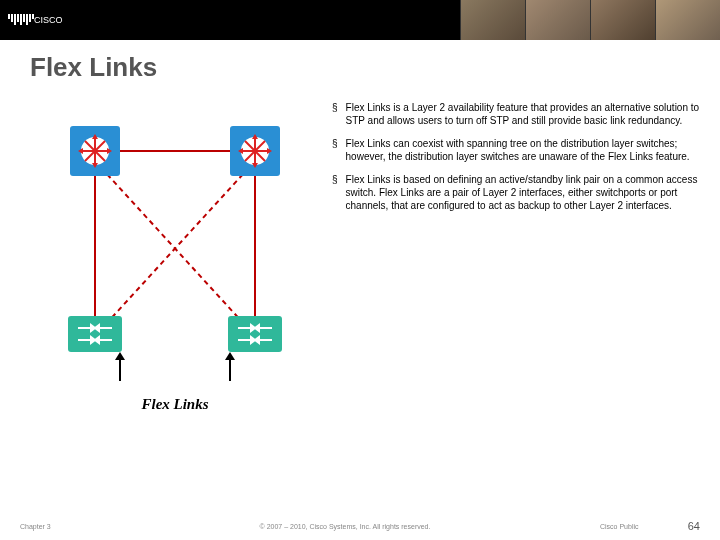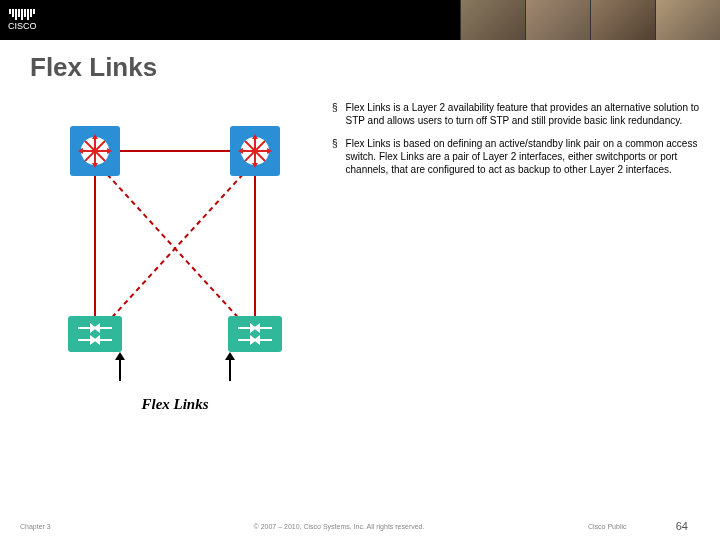--- a/index.html
+++ b/index.html
@@ -1,18 +1,18 @@
 <!DOCTYPE html>
 <html><head>
 <meta charset="utf-8">
 <style>
 *{margin:0;padding:0;box-sizing:border-box}
 body{width:720px;height:540px;font-family:Arial,sans-serif;background:#fff;position:relative;overflow:hidden}
 .header{height:40px;background:#000;display:flex;align-items:center;position:relative}
-.logo{color:#fff;font-size:9px;margin-left:8px;display:flex;flex-direction:column;align-items:center}
+.logo{color:#fff;font-size:9px;margin-left:8px;display:flex;flex-direction:row;align-items:center}
 .logo-bars{display:flex;gap:1px;margin-bottom:1px}
 .logo-bars span{width:2px;background:#fff}
 .logo-bars span:nth-child(1){height:5px}
 .logo-bars span:nth-child(2){height:8px}
 .logo-bars span:nth-child(3){height:11px}
 .logo-bars span:nth-child(4){height:8px}
 .logo-bars span:nth-child(5){height:11px}
 .logo-bars span:nth-child(6){height:8px}
 .logo-bars span:nth-child(7){height:11px}
 .logo-bars span:nth-child(8){height:8px}
@@ -23,21 +23,21 @@
 .photo:nth-child(3){background:linear-gradient(135deg,#907860,#504030)}
 .photo:nth-child(4){background:linear-gradient(135deg,#b09878,#706050)}
 .title{font-size:26px;color:#555;margin:12px 0 0 30px;font-weight:bold}
 .content{display:flex;padding:18px 20px 0 30px;gap:12px}
 .diagram{width:290px;flex-shrink:0;padding-top:5px}
 .svg-wrap{width:290px}
 .caption{text-align:center;font-family:Georgia,serif;font-style:italic;font-weight:bold;font-size:15px;margin-top:6px}
 .bullets{flex:1;font-size:10px;line-height:1.3;color:#000}
 .bullets li{list-style:none;display:flex;margin-bottom:10px}
 .bullets li::before{content:"§";margin-right:8px;flex-shrink:0}
-.footer{position:absolute;bottom:8px;left:0;right:12px;display:flex;justify-content:space-between;align-items:center;padding:0 20px;font-size:7px;color:#888}
+.footer{position:absolute;bottom:8px;left:0;right:0;display:flex;justify-content:space-between;align-items:center;padding:0 20px;font-size:7px;color:#888}
 .footer .ch{flex:0 0 80px}
 .footer .copy{flex:1;text-align:center}
 .footer .pub{flex:0 0 80px;text-align:left;padding-left:10px}
 .footer .pg{flex:0 0 30px;text-align:right;font-size:11px;color:#555}
 </style>
 </head>
 <body>
 
 <div class="header">
   <div class="logo">
@@ -146,20 +146,23 @@
     </svg>
     </div>
     <div class="caption">Flex Links</div>
   </div>
 
   <ul class="bullets">
     <li>
         <span>Flex Links is a Layer 2 availability feature that provides an alternative solution to STP and allows users to turn off STP and still provide basic link redundancy.</span>
       </li>
     <li>
+        <span>Flex Links can coexist with spanning tree on the distribution layer switches; however, the distribution layer switches are unaware of the Flex Links feature.</span>
+      </li>
+    <li>
         <span>Flex Links is based on defining an active/standby link pair on a common access switch. Flex Links are a pair of Layer 2 interfaces, either switchports or port channels, that are configured to act as backup to other Layer 2 interfaces.</span>
       </li>
   </ul>
 </div>
 
 <div class="footer">
   <span class="ch">Chapter 3</span>
   <span class="copy">© 2007 – 2010, Cisco Systems, Inc. All rights reserved.</span>
   <span class="pub">Cisco Public</span>
   <span class="pg">64</span>

